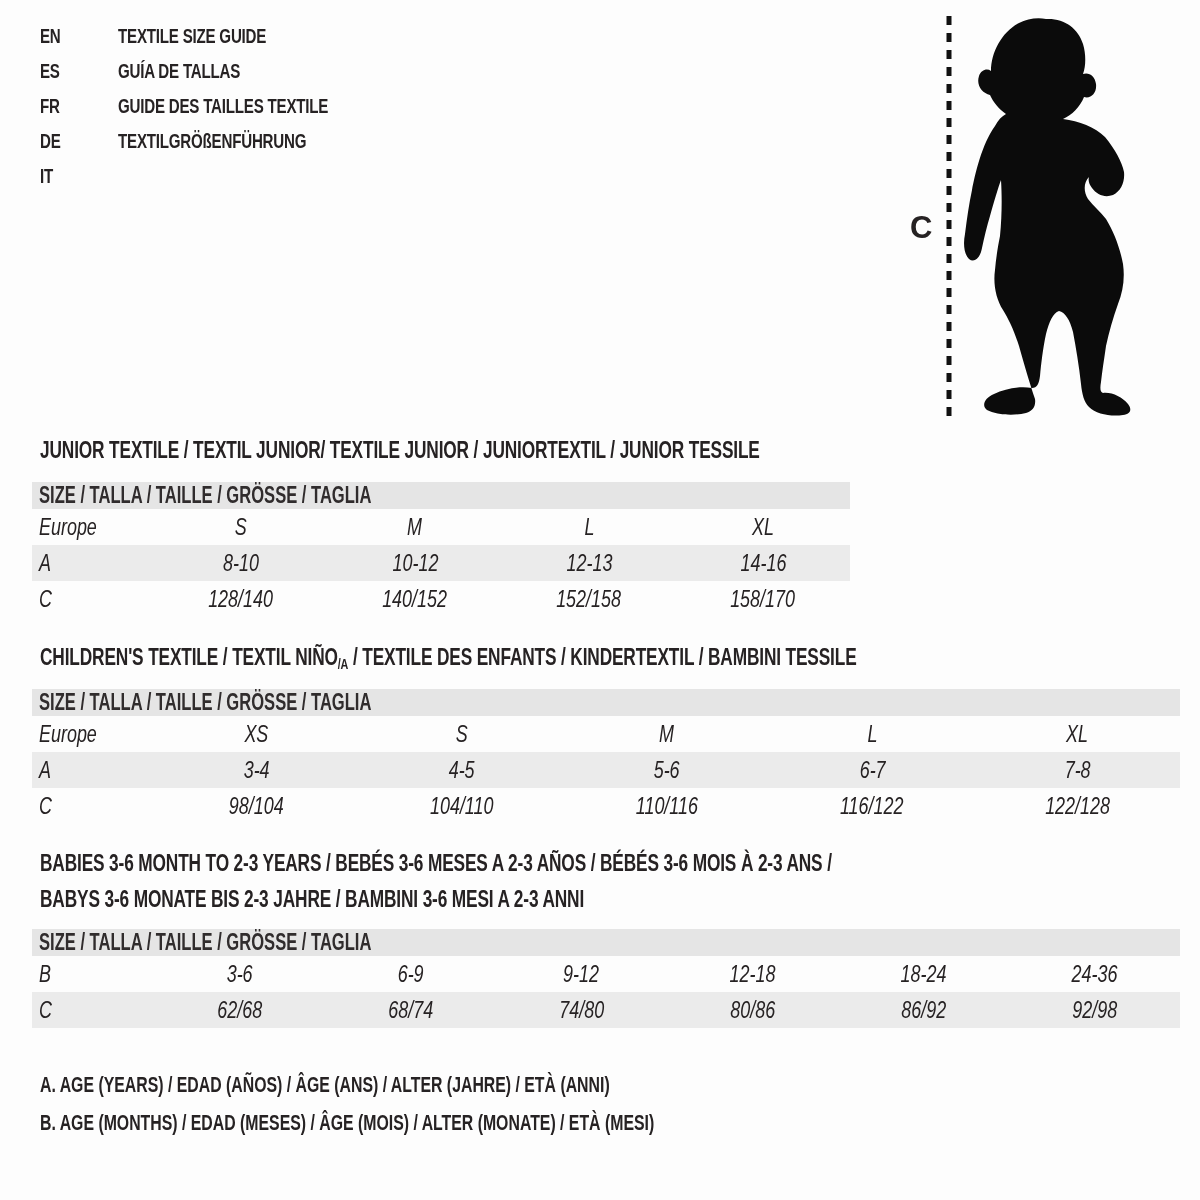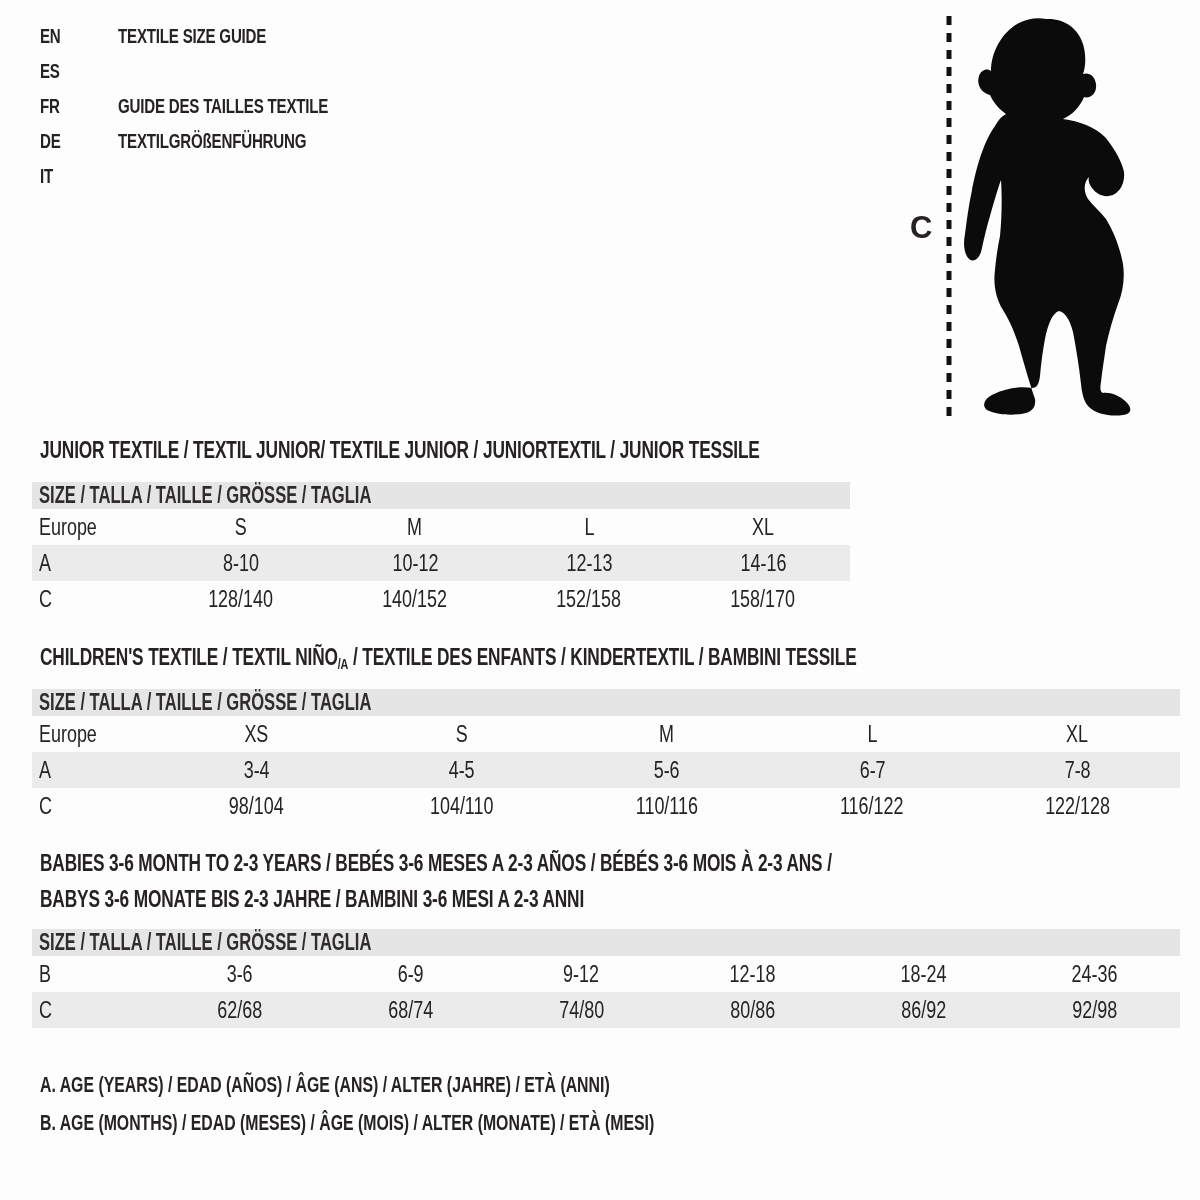--- a/index.html
+++ b/index.html
@@ -31,39 +31,40 @@
   
   .heading{font-weight:700;font-size:24px;letter-spacing:-.2px;white-space:nowrap;}
   .hsub{font-size:15px;position:relative;top:4px;}
 
   
   .table{position:absolute;}
   .bar{height:27px;background:#e5e5e5;display:flex;align-items:center;padding-left:7px;
        font-weight:700;font-size:23px;color:#302c2d;}
   .tr{height:36px;display:flex;align-items:center;font-size:23px;font-weight:400;}
   .tr.alt{background:#ebebeb;}
-  .tc{flex:1;display:flex;justify-content:center;}
+  .tc{flex:1;display:flex;justify-content:center;font-style:italic;}
   .tc.lbl{flex:0 0 115px;justify-content:flex-start;padding-left:7px;}
 
   
   .legend{left:40px;top:1066px;}
   .legend-row{height:38px;display:flex;align-items:center;font-weight:700;font-size:22px;}
 
   svg{display:block;}
 </style>
 </head>
 <body>
 
 <section class="abs langs">
   <div class="lang-row">
     <span class="lang-code"><span class="sqL">EN</span></span>
     <span><span class="sqL">TEXTILE SIZE GUIDE</span></span>
   </div>
   <div class="lang-row">
     <span class="lang-code"><span class="sqL">ES</span></span>
+    <span><span class="sqL">GUÍA DE TALLAS</span></span>
   </div>
   <div class="lang-row">
     <span class="lang-code"><span class="sqL">FR</span></span>
     <span><span class="sqL">GUIDE DES TAILLES TEXTILE</span></span>
   </div>
   <div class="lang-row">
     <span class="lang-code"><span class="sqL">DE</span></span>
     <span><span class="sqL">TEXTILGRÖßENFÜHRUNG</span></span>
   </div>
   <div class="lang-row">

